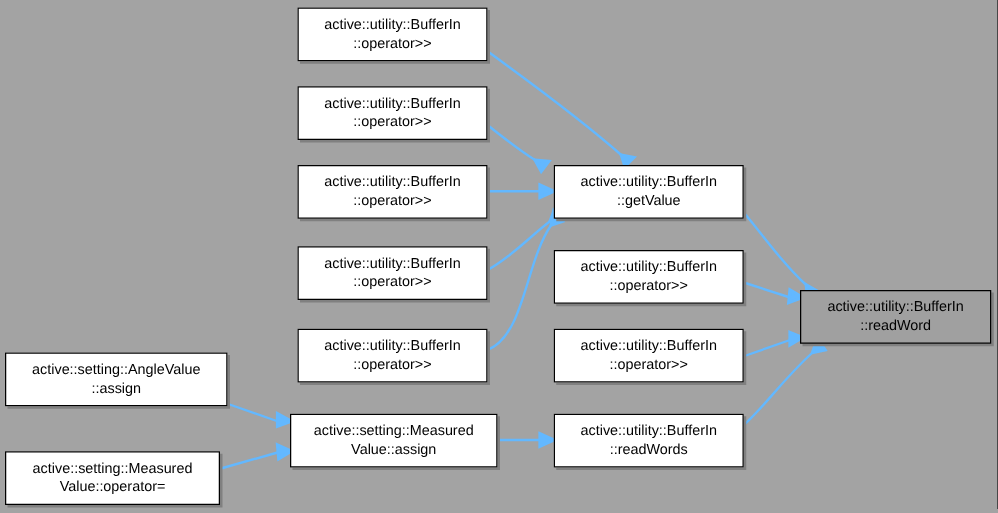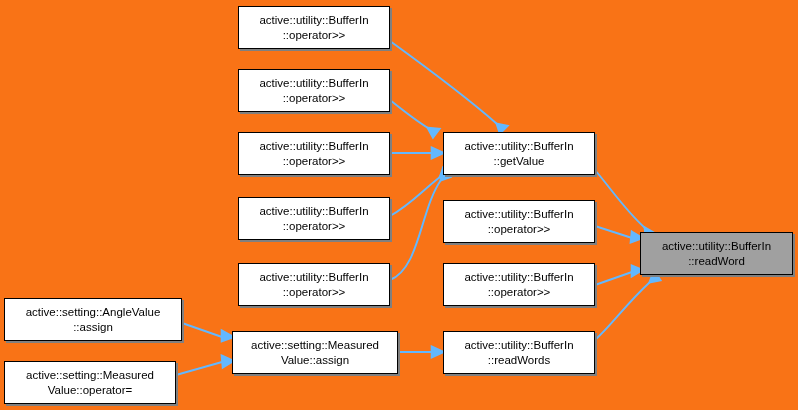--- a/index.html
+++ b/index.html
@@ -1,20 +1,20 @@
 <!DOCTYPE html>
 <html><head>
 <meta charset="utf-8">
 <title>Call graph</title>
 <style>
   html,body{margin:0;padding:0;background:#000;}
   #canvas{
     position:relative;
     width:798px;height:410px;
-    background:#f97316;
+    background:#a3a3a3;
     overflow:hidden;
     font-family:"Liberation Sans", sans-serif;
   }
   svg#edges{position:absolute;left:0;top:0;width:798px;height:410px;}
   .node{
     position:absolute;
     box-sizing:border-box;
     background:#ffffff;
     border:1px solid #000000;
     box-shadow:2px 2px 0 0 #808080;
@@ -99,21 +99,21 @@
 ::operator&gt;&gt;</span>
       </div>
       <div class="node" style="left: 443px; top: 331px; width: 152px; height: 43px;">
         <span class="label">active::utility::BufferIn
 ::readWords</span>
       </div>
       <div class="node highlight" style="left: 640px; top: 232px; width: 153px; height: 43px;">
         <span class="label">active::utility::BufferIn
 ::readWord</span>
       </div>
-      <div class="node" style="left: 4px; top: 298px; width: 178px; height: 43px;">
+      <div class="node" style="left: 4px; top: 282px; width: 178px; height: 43px;">
         <span class="label">active::setting::AngleValue
 ::assign</span>
       </div>
       <div class="node" style="left: 4px; top: 361px; width: 172px; height: 43px;">
         <span class="label">active::setting::Measured
 Value::operator=</span>
       </div>
     </div>
 </div>
 

